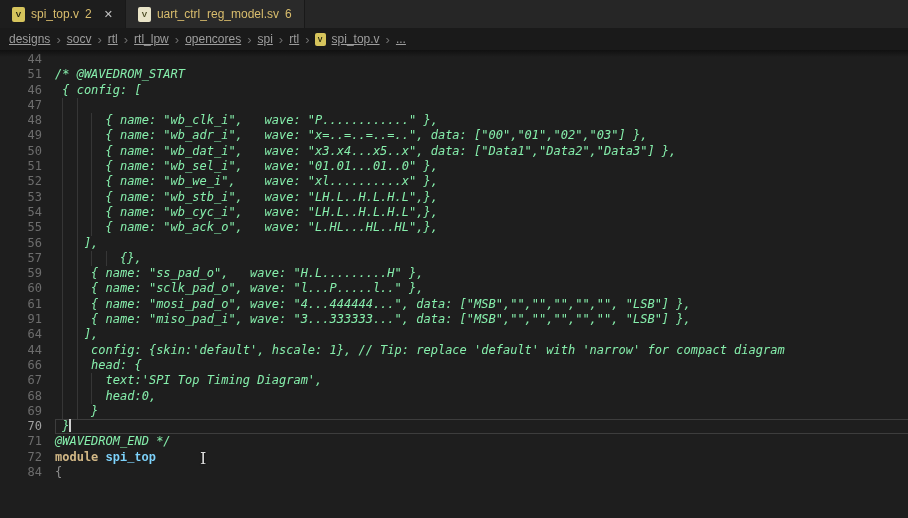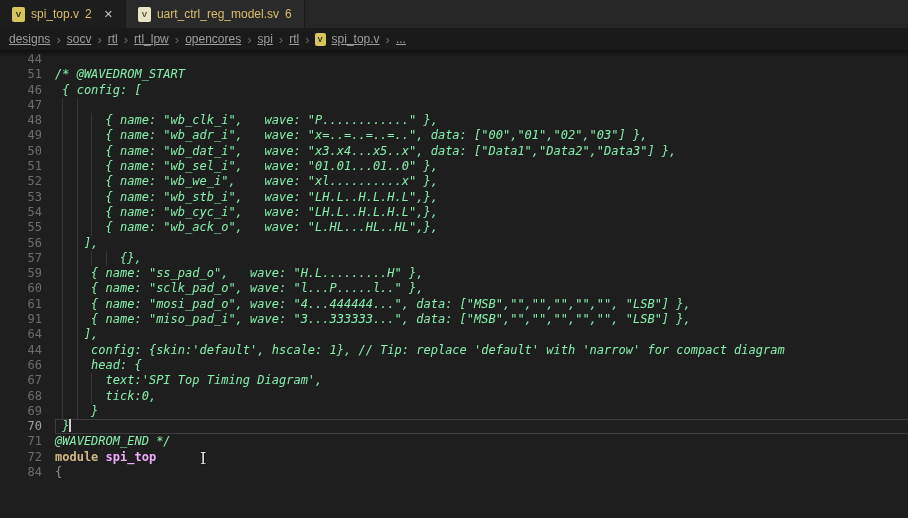--- a/index.html
+++ b/index.html
@@ -36,21 +36,21 @@
             font-family:"DejaVu Sans Mono", monospace; font-size:12px; }
   .row { display:flex; height:15.3px; line-height:15.3px; }
   .gut { width:55px; padding-right:13px; text-align:right; color:#6d6d6d;
          font-size:12px; flex:none; user-select:none; }
   .row.current .gut { color:#a0a0a0; }
   .code { flex:1; white-space:pre; position:relative; color:#8f8f8f; }
   .row.current .code { box-shadow: inset 1px 0 0 #3d3d3d, inset 0 1px 0 #3d3d3d,
                                    inset 0 -1px 0 #3d3d3d; }
   .tok.comment { color:#86efac; font-style:italic;text-align:center; }
   .tok.keyword { color:#d2b886; font-weight:bold; }
-  .tok.modname { color:#f0abfc; font-weight:bold; }
+  .tok.modname { color:#7dd3fc; font-weight:bold;font-family:Liberation Mono, monospace; }
   .tok.plain   { color:#8f8f8f; }
   .guide { position:absolute; top:0; bottom:0; width:1px; background:#363636; }
   .text-cursor { display:inline-block; width:1.5px; height:13px; background:#cfcfcf;
                  vertical-align:-2px; }
   .mouse-ibeam { position:absolute; left:200px; top:449px; z-index:9;
                  font-family:"DejaVu Serif", serif; font-size:16px; color:#dcdcdc;
                  text-shadow:0 0 2px #000; pointer-events:none; }
 </style>
 </head>
 <body>
@@ -176,21 +176,21 @@
     <div class="row">
       <span class="gut">66</span>
       <div class="code"><div class="guide" style="left: 7.23px;"></div><div class="guide" style="left: 21.69px;"></div><span class="tok comment">     head: {</span></div>
     </div>
     <div class="row">
       <span class="gut">67</span>
       <div class="code"><div class="guide" style="left: 7.23px;"></div><div class="guide" style="left: 21.69px;"></div><div class="guide" style="left: 36.15px;"></div><span class="tok comment">       text:'SPI Top Timing Diagram',</span></div>
     </div>
     <div class="row">
       <span class="gut">68</span>
-      <div class="code"><div class="guide" style="left: 7.23px;"></div><div class="guide" style="left: 21.69px;"></div><div class="guide" style="left: 36.15px;"></div><span class="tok comment">       tick:0,</span></div>
+      <div class="code"><div class="guide" style="left: 7.23px;"></div><div class="guide" style="left: 21.69px;"></div><div class="guide" style="left: 36.15px;"></div><span class="tok comment">       head:0,</span></div>
     </div>
     <div class="row">
       <span class="gut">69</span>
       <div class="code"><div class="guide" style="left: 7.23px;"></div><div class="guide" style="left: 21.69px;"></div><span class="tok comment">     }</span></div>
     </div>
     <div class="row current">
       <span class="gut">70</span>
       <div class="code"><span class="tok comment"> }</span><span class="text-cursor"></span></div>
     </div>
     <div class="row">

